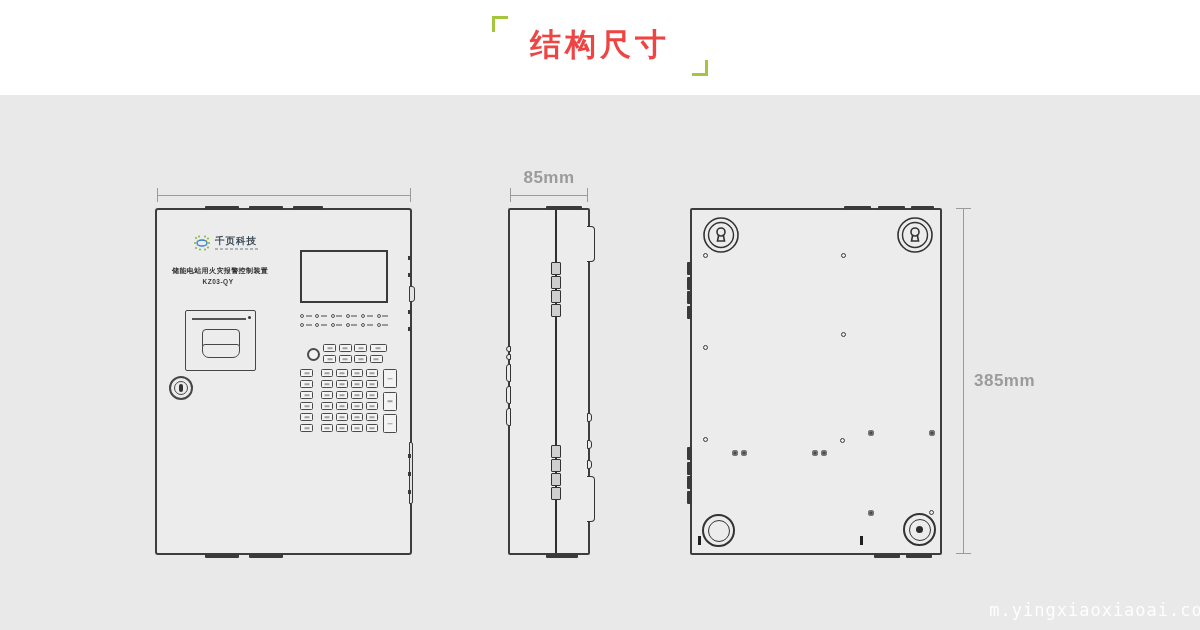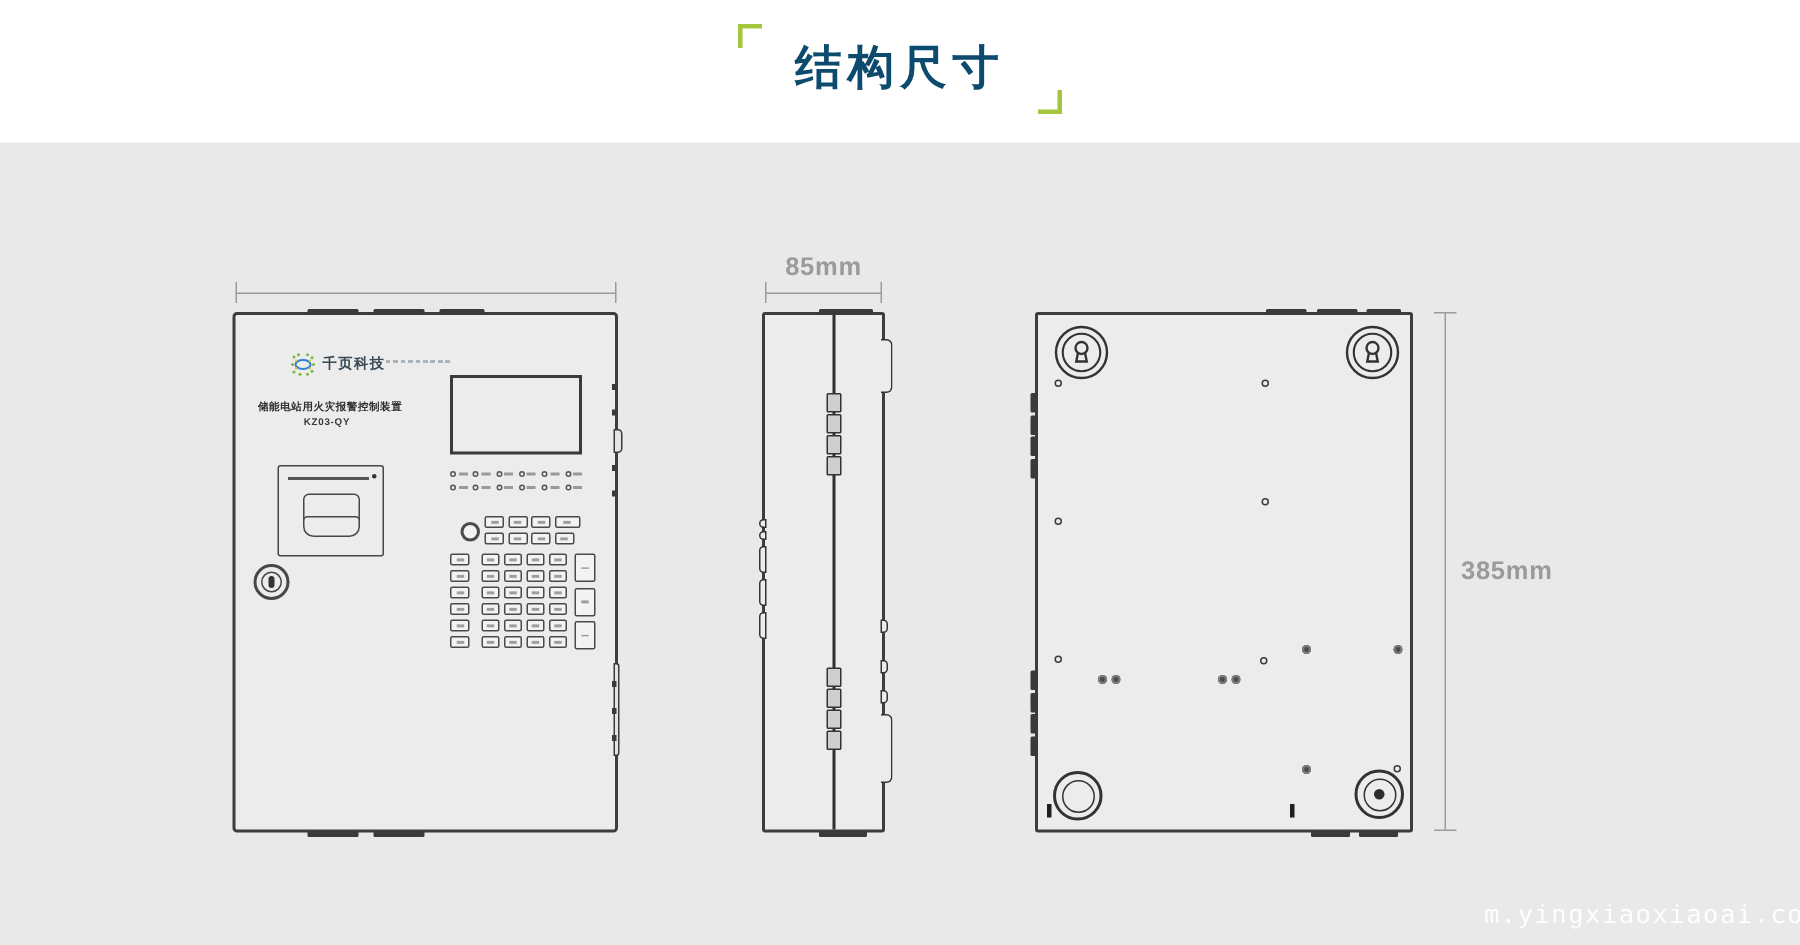--- a/index.html
+++ b/index.html
@@ -4,21 +4,21 @@
 <style>
   * { margin:0; padding:0; box-sizing:border-box; }
   html,body { width:1200px; height:630px; overflow:hidden; background:#fff;
     font-family:"Liberation Sans", sans-serif; }
   .abs { position:absolute; }
 
   
   .topband { position:absolute; left:0; top:0; width:1200px; height:95px; background:#ffffff; }
   .title-wrap { position:absolute; left:0; top:24px; width:1200px; text-align:center; }
   .title-inner { position:relative; display:inline-block; padding:0 6px; }
-  .page-title { font-size:31px; font-weight:800; color:#0c4a6e; letter-spacing:4px; }
+  .page-title { font-size:31px; font-weight:800; color:#ef4444; letter-spacing:4px; }
   .bracket { position:absolute; width:16px; height:16px; }
   .bracket-tl { left:-32px; top:-8px; border-top:3px solid #a5c63c; border-left:3px solid #a5c63c; }
   .bracket-br { right:-32px; bottom:-10px; border-bottom:3px solid #a5c63c; border-right:3px solid #a5c63c; }
 
   
   .stage { position:absolute; left:0; top:95px; width:1200px; height:535px; background:#e9e9e9; }
 
   
   .dim { position:absolute; color:#9b9b9b; }
   .dim-label { font-size:17px; font-weight:bold; color:#9b9b9b; letter-spacing:0.5px; }
@@ -33,21 +33,21 @@
 
   
   .cab { position:absolute; background:#ececec; border:2.5px solid #3d3d3d; border-radius:3px; }
   .tab { position:absolute; height:4px; background:#3a3a3a; border-radius:1px; }
   .hole { position:absolute; border:1.2px solid #3a3a3a; border-radius:50%; background:#ececec; }
   .rivet { position:absolute; width:6px; height:6px; border-radius:50%; background:#4a4a4a;
            box-shadow:inset 0 0 0 1.4px #7c7c7c; }
 
   
   .logo { position:absolute; left:36px; top:24px; display:flex; align-items:center; gap:4px; }
-  .logo-text { display:flex; }
+  .logo-text { display:flex; flex-direction:column; }
   .brand { font-size:9.5px; font-weight:800; color:#3a4a55; letter-spacing:1px; line-height:10px; }
   .tagline-bar { margin-top:2px; width:44px; height:2px;
     background:repeating-linear-gradient(90deg,#aab4ba 0 3px,transparent 3px 5px); }
   .prodname { position:absolute; left:15px; top:56px; font-size:7px; font-weight:800;
     color:#2f2f2f; letter-spacing:0.4px; }
   .model { position:absolute; left:15px; top:68px; width:92px; text-align:center;
     font-size:6.5px; font-weight:bold; color:#3a3a3a; letter-spacing:0.5px; }
   .screen { position:absolute; left:143px; top:40px; width:88px; height:53px;
     border:2px solid #3a3a3a; background:#ececec; }
   .leds { position:absolute; left:143px; top:104px; width:92px;

